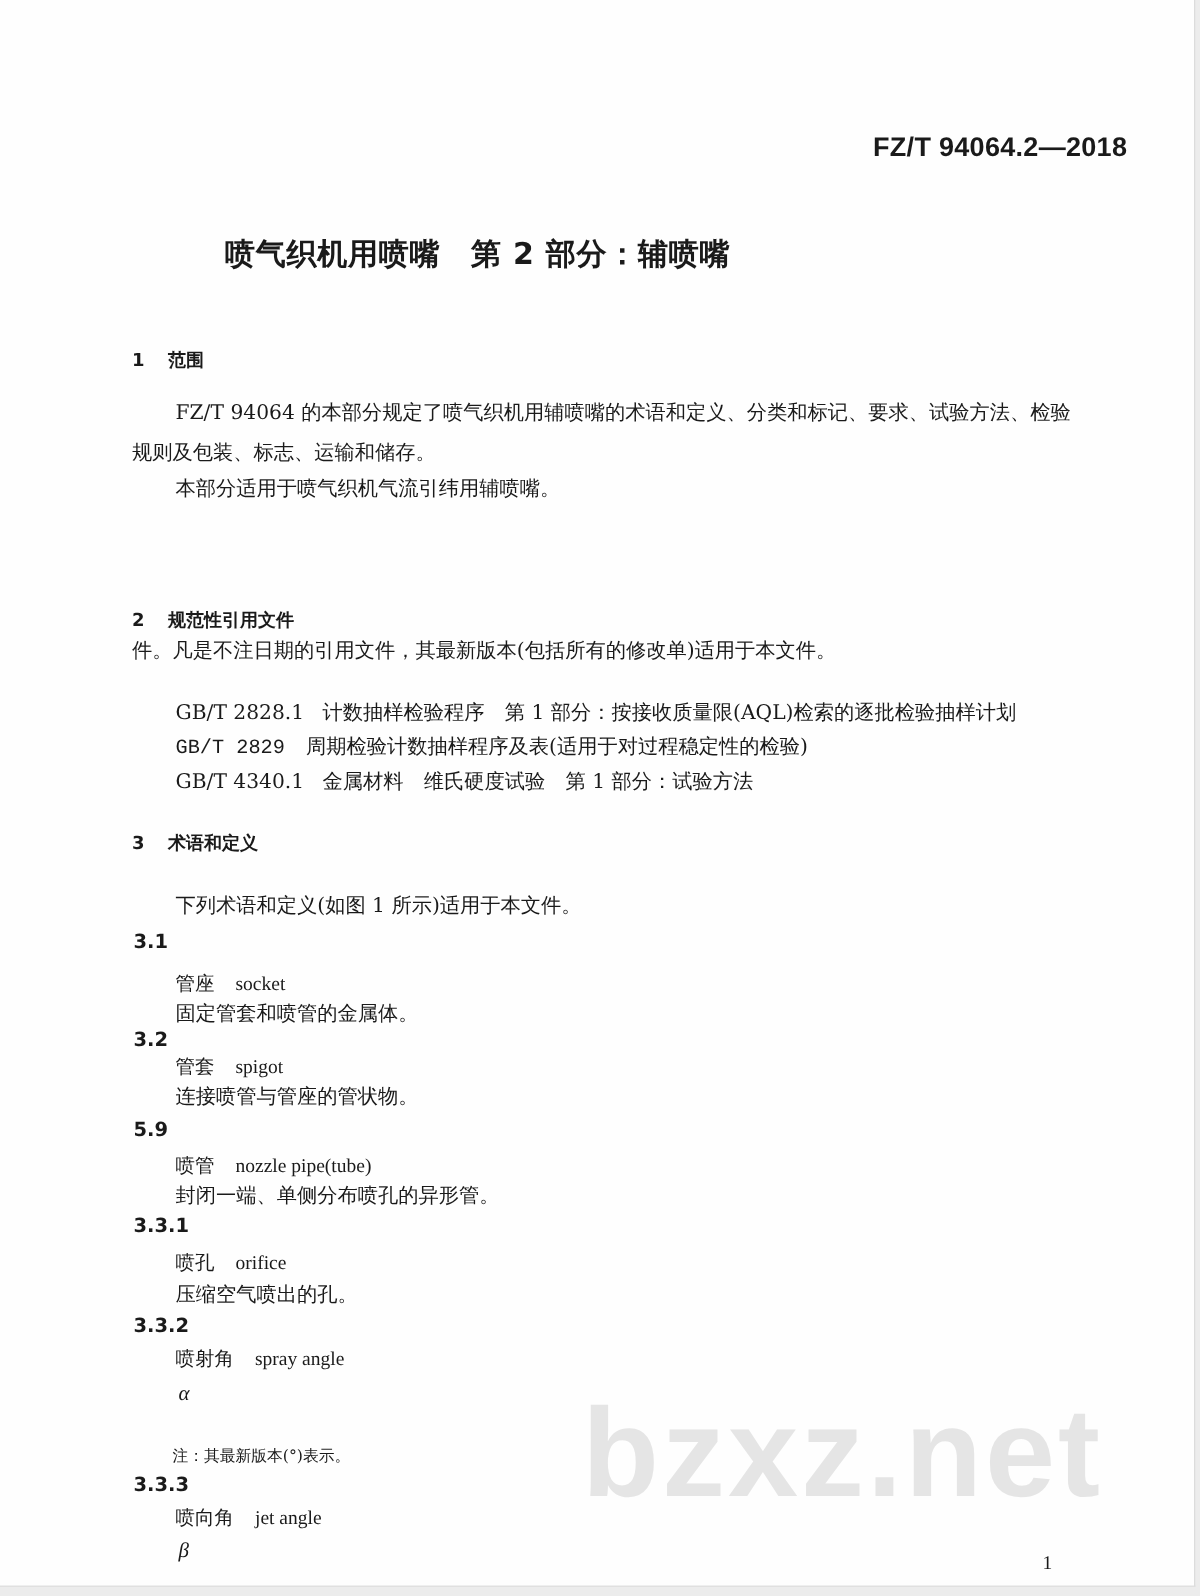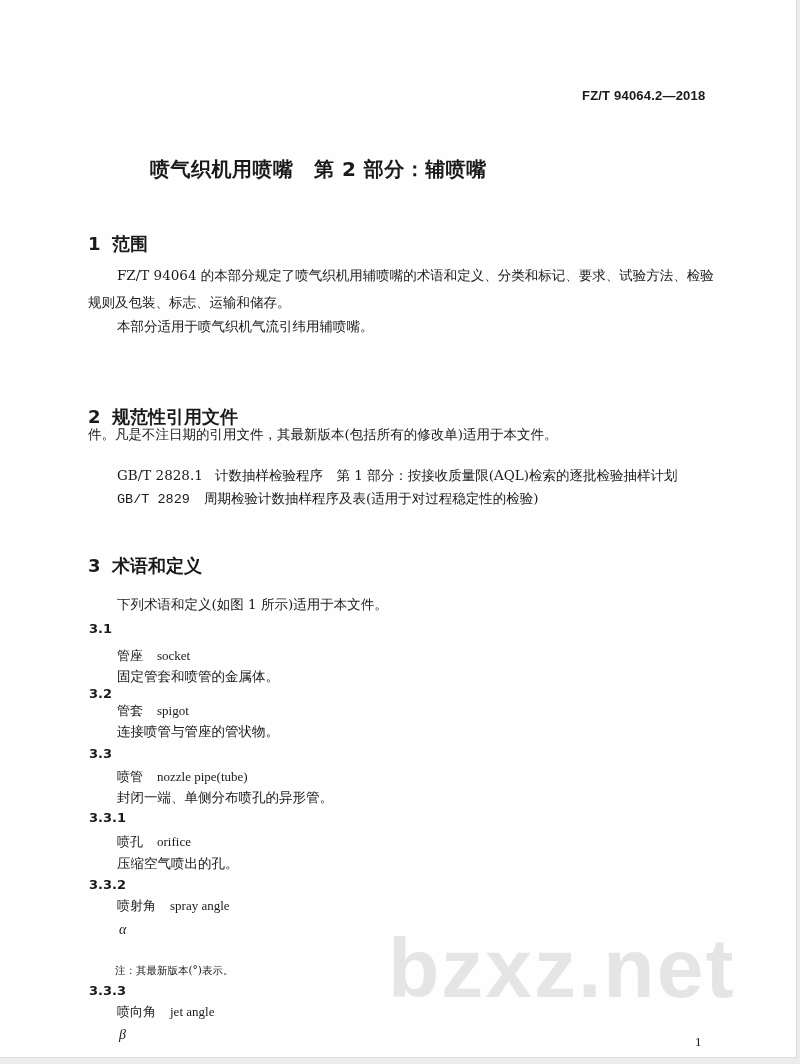--- a/index.html
+++ b/index.html
@@ -3,23 +3,23 @@
   <meta charset="utf-8">
   <style>
     * { margin: 0; padding: 0; box-sizing: border-box; }
     html, body { width: 800px; height: 1064px; background: #ececec; overflow: hidden; }
     body { position: relative; font-family: "DejaVu Serif", "Liberation Serif", serif; color: #1a1a1a; }
     .page {
       position: absolute; left: 0; top: 0; width: 797px; height: 1058px;
       background: #fefefe; border-right: 1px solid #dcdcdc; border-bottom: 1px solid #e0e0e0;
     }
     .abs { position: absolute; white-space: nowrap; }
-    .std-code { left: 582px; top: 88px; font-family: "Liberation Sans", "DejaVu Sans", sans-serif; font-weight: bold; font-size: 13px; letter-spacing: 0.2px; }
+    .std-code { left: 582px; top: 88px; font-family: "Liberation Sans", "DejaVu Sans", sans-serif; font-weight: bold; font-size: 18px; letter-spacing: 0.2px; }
     .title { left: 150px; top: 156px; font-family: "DejaVu Sans", sans-serif; font-weight: bold; font-size: 20px; letter-spacing: 0.5px; }
-    .sec { font-family: "DejaVu Sans", sans-serif; font-weight: bold; font-size: 18px; }
+    .sec { font-family: "DejaVu Sans", sans-serif; font-weight: bold; font-size: 12px; }
     .sec .num { display: inline-block; width: 24px; }
     .body { font-size: 13.5px; line-height: 21px; }
     .num-label { font-family: "DejaVu Sans", sans-serif; font-weight: bold; font-size: 13px; }
     .term { font-size: 13px; font-weight: normal; }
     .term .zh { font-family: "DejaVu Sans", sans-serif; }
     .term .en { font-family: "Liberation Serif", serif; margin-left: 14px; }
     .sym { font-family: "Liberation Serif", serif; font-style: italic; font-size: 14px; }
     .note { font-size: 10.5px; }
     .watermark {
       left: 388px; top: 920px; font-family: "Liberation Sans", "DejaVu Sans", sans-serif;
@@ -47,39 +47,42 @@
     <span class="num">2</span><span>规范性引用文件</span>
   </div>
   <div class="abs body" style="left:88px; top:424px;">件。凡是不注日期的引用文件，其最新版本(包括所有的修改单)适用于本文件。</div>
 
   <div class="abs body" style="left:117px; top:465px;">
     <span style="display:inline-block; min-width:98px;">GB/T 2828.1</span><span>计数抽样检验程序　第 1 部分：按接收质量限(AQL)检索的逐批检验抽样计划</span>
   </div>
   <div class="abs body" style="left:117px; top:488px;">
     <span style="display:inline-block; min-width:87px;font-family:Liberation Mono, monospace;">GB/T 2829</span><span>周期检验计数抽样程序及表(适用于对过程稳定性的检验)</span>
   </div>
+  <div class="abs body" style="left:117px; top:511px;">
+    <span style="display:inline-block; min-width:98px;">GB/T 4340.1</span><span>金属材料　维氏硬度试验　第 1 部分：试验方法</span>
+  </div>
 
   <div class="abs sec" style="left:88px; top:554px;">
     <span class="num">3</span><span>术语和定义</span>
   </div>
   <div class="abs body" style="left:117px; top:594px;">下列术语和定义(如图 1 所示)适用于本文件。</div>
 
   <div class="abs num-label" style="left:89px; top:621px;">3.1</div>
   <div class="abs term" style="left:117px; top:647px;">
     <span class="zh">管座</span><span class="en">socket</span>
   </div>
   <div class="abs body" style="left:117px; top:666px;">固定管套和喷管的金属体。</div>
 
   <div class="abs num-label" style="left:89px; top:686px;">3.2</div>
   <div class="abs term" style="left:117px; top:702px;">
     <span class="zh">管套</span><span class="en">spigot</span>
   </div>
   <div class="abs body" style="left:117px; top:721px;">连接喷管与管座的管状物。</div>
 
-  <div class="abs num-label" style="left:89px; top:746px;">3.3</div>
+  <div class="abs num-label" style="left:89px; top:746px;">5.9</div>
   <div class="abs term" style="left:117px; top:768px;">
     <span class="zh">喷管</span><span class="en">nozzle pipe(tube)</span>
   </div>
   <div class="abs body" style="left:117px; top:787px;">封闭一端、单侧分布喷孔的异形管。</div>
 
   <div class="abs num-label" style="left:89px; top:810px;">3.3.1</div>
   <div class="abs term" style="left:117px; top:833px;">
     <span class="zh">喷孔</span><span class="en">orifice</span>
   </div>
   <div class="abs body" style="left:117px; top:853px;">压缩空气喷出的孔。</div>

